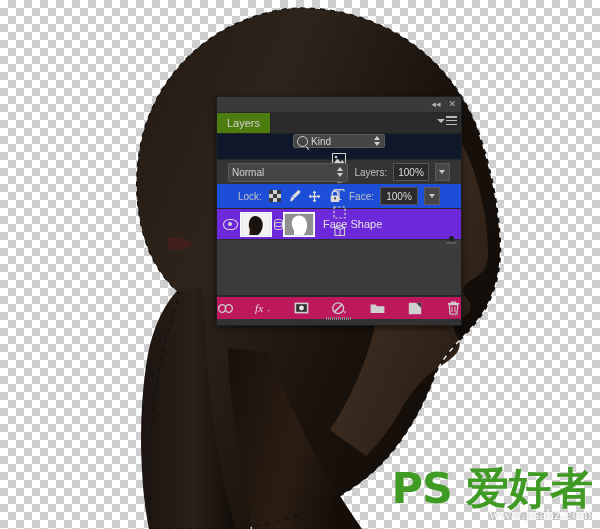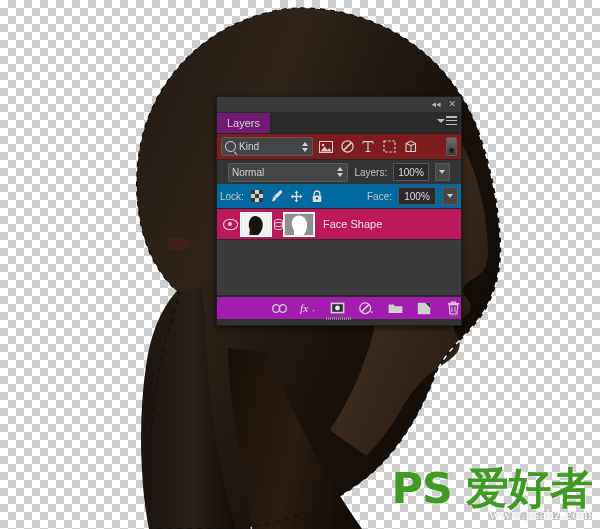--- a/index.html
+++ b/index.html
@@ -71,21 +71,21 @@
     align-items: stretch;
     position: relative;
     border-bottom: 1px solid #232323;
   }
   .tab {
     padding: 0 10px;
     display: flex;
     align-items: center;
     font-size: 11px;
     color: #d0d0d0;
-    background: #701a75;
+    background: #4d7c0f;
     border-right: 1px solid #242424;
     cursor: pointer;
   }
   .panel-menu {
     position: absolute;
     right: 4px;
     top: 3px;
     display: flex;
     align-items: center;
     gap: 1px;
@@ -103,22 +103,23 @@
   }
   .panel-menu .lines i { display:block; height: 1.5px; background: #bcbcbc; }
 
   
   .filter-row {
     height: 25px;
     display: flex;
     align-items: center;
     padding: 0 4px;
     gap: 5px;
-    background: #7f1d1d;
+    background: #0f172a;
     border-bottom: 1px solid #272727;
+    flex-direction: column;
   }
   .kind-select {
     width: 84px; height: 17px;
     background: #454545;
     border: 1px solid #5a5a5a;
     border-radius: 2px;
     display: flex; align-items: center;
     padding: 0 3px;
     gap: 3px;
     cursor: pointer;
@@ -210,22 +211,22 @@
     width: 0; height: 0;
     border-left: 3.5px solid transparent;
     border-right: 3.5px solid transparent;
     border-top: 4px solid #c8c8c8;
   }
 
   
   .lock-row {
     height: 24px;
     display: flex; align-items: center;
-    padding: 0 3px; gap: 6px;
-    background: #0369a1;
+    padding: 0 21px; gap: 6px;
+    background: #1d4ed8;
     border-bottom: 1px solid #272727;
   }
   .lock-ico {
     width: 14px; height: 14px;
     display: flex; align-items: center; justify-content: center;
     cursor: pointer; color: #d0d0d0;
   }
 
   
   .layer-list {
@@ -235,21 +236,21 @@
     border-bottom: 1px solid #272727;
   }
   .layer-row {
     height: 30px;
     display: flex;
     align-items: center;
     border-bottom: 1px solid #2d2d2d;
     padding-left: 2px;
     cursor: pointer;
   }
-  .layer-row.selected { background: #be185d; }
+  .layer-row.selected { background: #6d28d9; }
   .eye-cell {
     width: 22px; height: 30px;
     display: flex; align-items: center; justify-content: center;
     cursor: pointer;
   }
   .eye {
     width: 13px; height: 9px;
     border: 1.4px solid #d8d8d8;
     border-radius: 50% 50% 50% 50% / 60% 60% 60% 60%;
     position: relative;
@@ -301,24 +302,24 @@
   .layer-name.bg { font-style: italic; color: #dadada; }
   .row-lock {
     margin-left: auto;
     margin-right: 9px;
     color: #b6b6b6;
   }
 
   
   .bottom-bar {
     height: 22px;
-    background: #a21caf;
+    background: #be185d;
     display: flex;
     align-items: center;
-    justify-content: flex-end;
+    justify-content: space-between;
     gap: 13px;
     position: relative;
     border-top: 1px solid #2b2b2b;
   }
   .bbtn {
     width: 16px; height: 16px;
     display: flex; align-items: center; justify-content: center;
     color: #cccccc;
     cursor: pointer;
   }

